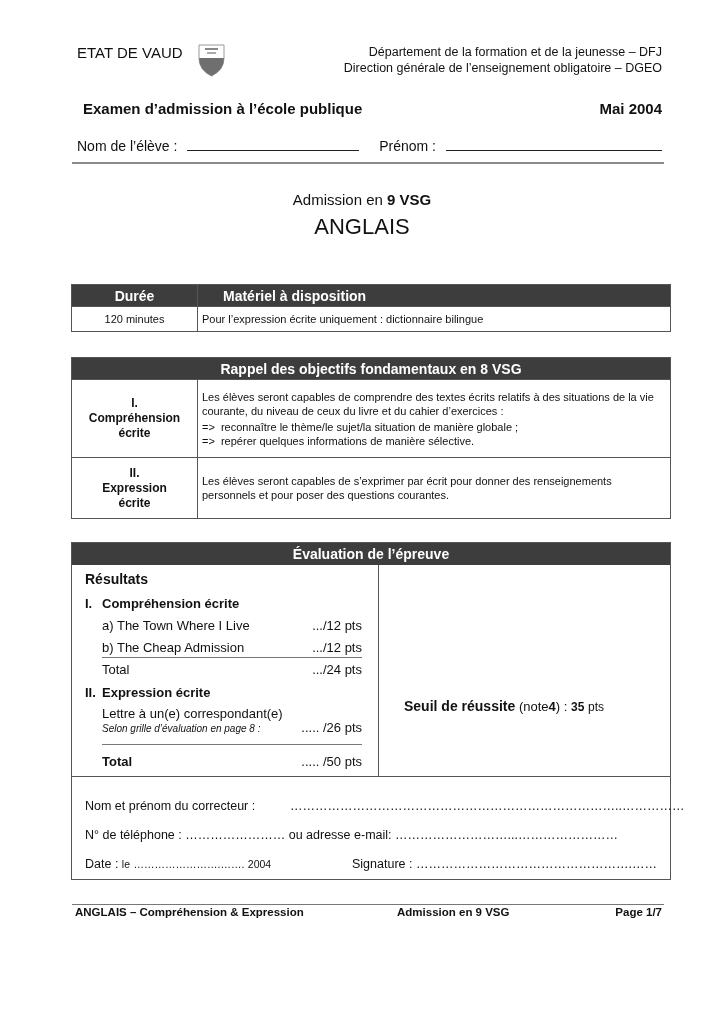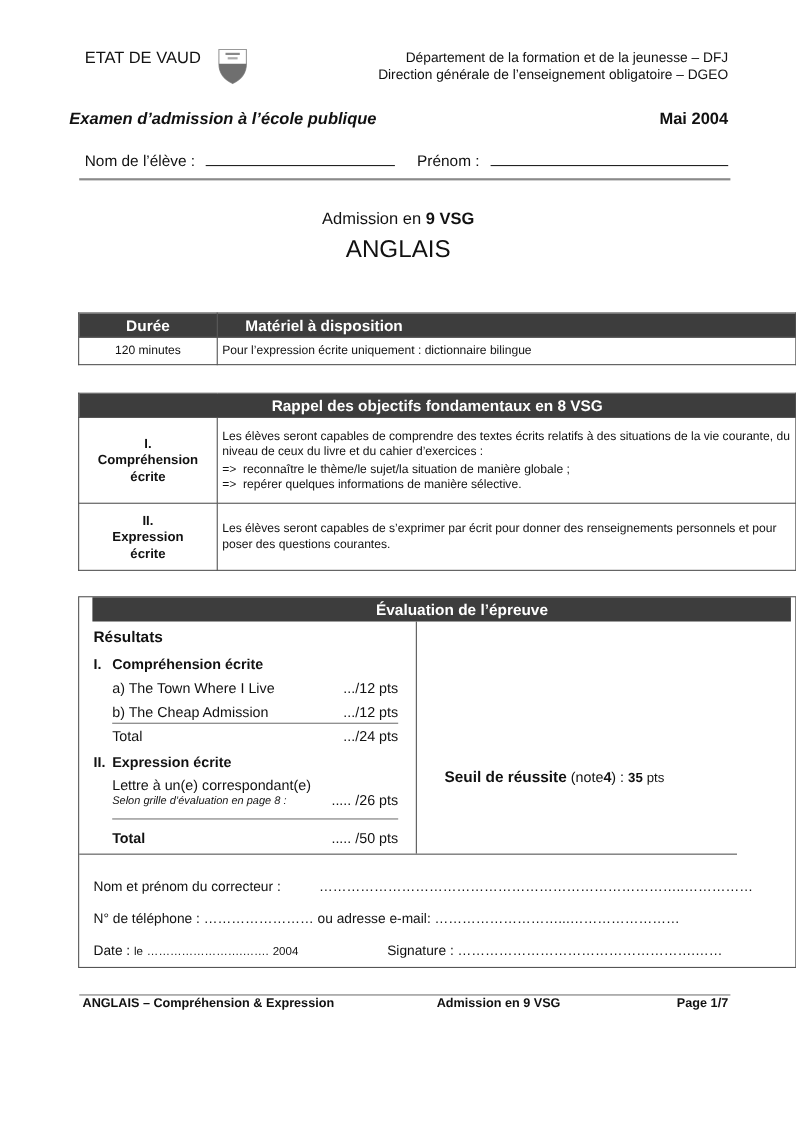--- a/index.html
+++ b/index.html
@@ -5,41 +5,41 @@
   html, body { margin: 0; padding: 0; background: #ffffff; }
   body {
     width: 724px; height: 1024px; position: relative; overflow: hidden;
     font-family: "Liberation Sans", sans-serif; color: #111;
   }
   .abs { position: absolute; }
   
   .etat { left: 77px; top: 44px; font-size: 15px; }
   .crest { left: 198px; top: 44px; width: 27px; height: 33px; }
   .dept { right: 62px; top: 44px; text-align: right; font-size: 12.5px; line-height: 16px; }
-  .exam-title { left: 63px; top: 100px; font-size: 15px; font-weight: bold; font-style: italic; }
+  .exam-title { left: 83px; top: 100px; font-size: 15px; font-weight: bold; }
   .exam-date { right: 62px; top: 100px; font-size: 15px; font-weight: bold; }
   .nom-row { left: 77px; top: 136px; font-size: 14px; width: 586px; }
   .nom-row .line { display: inline-block; border-bottom: 1px solid #222; vertical-align: baseline; height: 14px; }
   .hr-top { left: 72px; top: 162px; width: 592px; height: 2px; background: #8a8a8a; }
   
   .admission { left: 0; width: 724px; top: 191px; text-align: center; font-size: 15px; }
   .anglais { left: 0; width: 724px; top: 214px; text-align: center; font-size: 22px; }
   
-  .tbl { position: absolute; left: 71px; width: 653px; border: 1px solid #555; box-sizing: border-box; border-collapse: collapse; }
+  .tbl { position: absolute; left: 71px; width: 600px; border: 1px solid #555; box-sizing: border-box; border-collapse: collapse; }
   .tbl td, .tbl th { border: 1px solid #555; padding: 0; }
   .hdr { background: #3d3d3d; color: #fff; font-weight: bold; font-size: 14px; }
   .t1 { top: 284px; }
   .t1 th { height: 21px; }
   .t1 td { height: 24px; font-size: 11px; }
   .t2 { top: 357px; }
   .t2 th { height: 21px; text-align: center; }
   .t2 .lbl { width: 125px; text-align: center; font-weight: bold; font-size: 12px; line-height: 15px; }
   .t2 .txt { font-size: 11px; line-height: 14px; padding: 4px 4px 4px 4px; vertical-align: middle; }
   .t3 { top: 542px; height: 338px; }
-  .eval-hdr { position: absolute; left: 12px; top: 0; width: 598px; height: 22px; background: #3d3d3d; color: #fff; font-weight: bold; font-size: 14px; text-align: center; line-height: 22px; padding-left: 37px; }
+  .eval-hdr { position: absolute; left: 0; top: 0; width: 598px; height: 22px; background: #3d3d3d; color: #fff; font-weight: bold; font-size: 14px; text-align: center; line-height: 22px; }
   .eval-left { position: absolute; left: 0; top: 22px; width: 306px; height: 211px; border-right: 1px solid #555; }
   .eval-right { position: absolute; left: 307px; top: 22px; width: 291px; height: 211px; }
   .eval-bottom { position: absolute; left: 0; top: 233px; width: 598px; border-top: 1px solid #555; height: 103px; }
   .r { position: absolute; font-size: 13px; }
   .pts { position: absolute; font-size: 13px; text-align: right; right: 16px; }
   .sep { position: absolute; left: 30px; width: 260px; height: 1px; background: #777; }
   .bottom-line { position: absolute; font-size: 12.5px; }
   .footer-hr { left: 72px; top: 904px; width: 592px; height: 1px; background: #777; }
   .footer { top: 906px; font-size: 11.5px; font-weight: bold; }
 </style>

